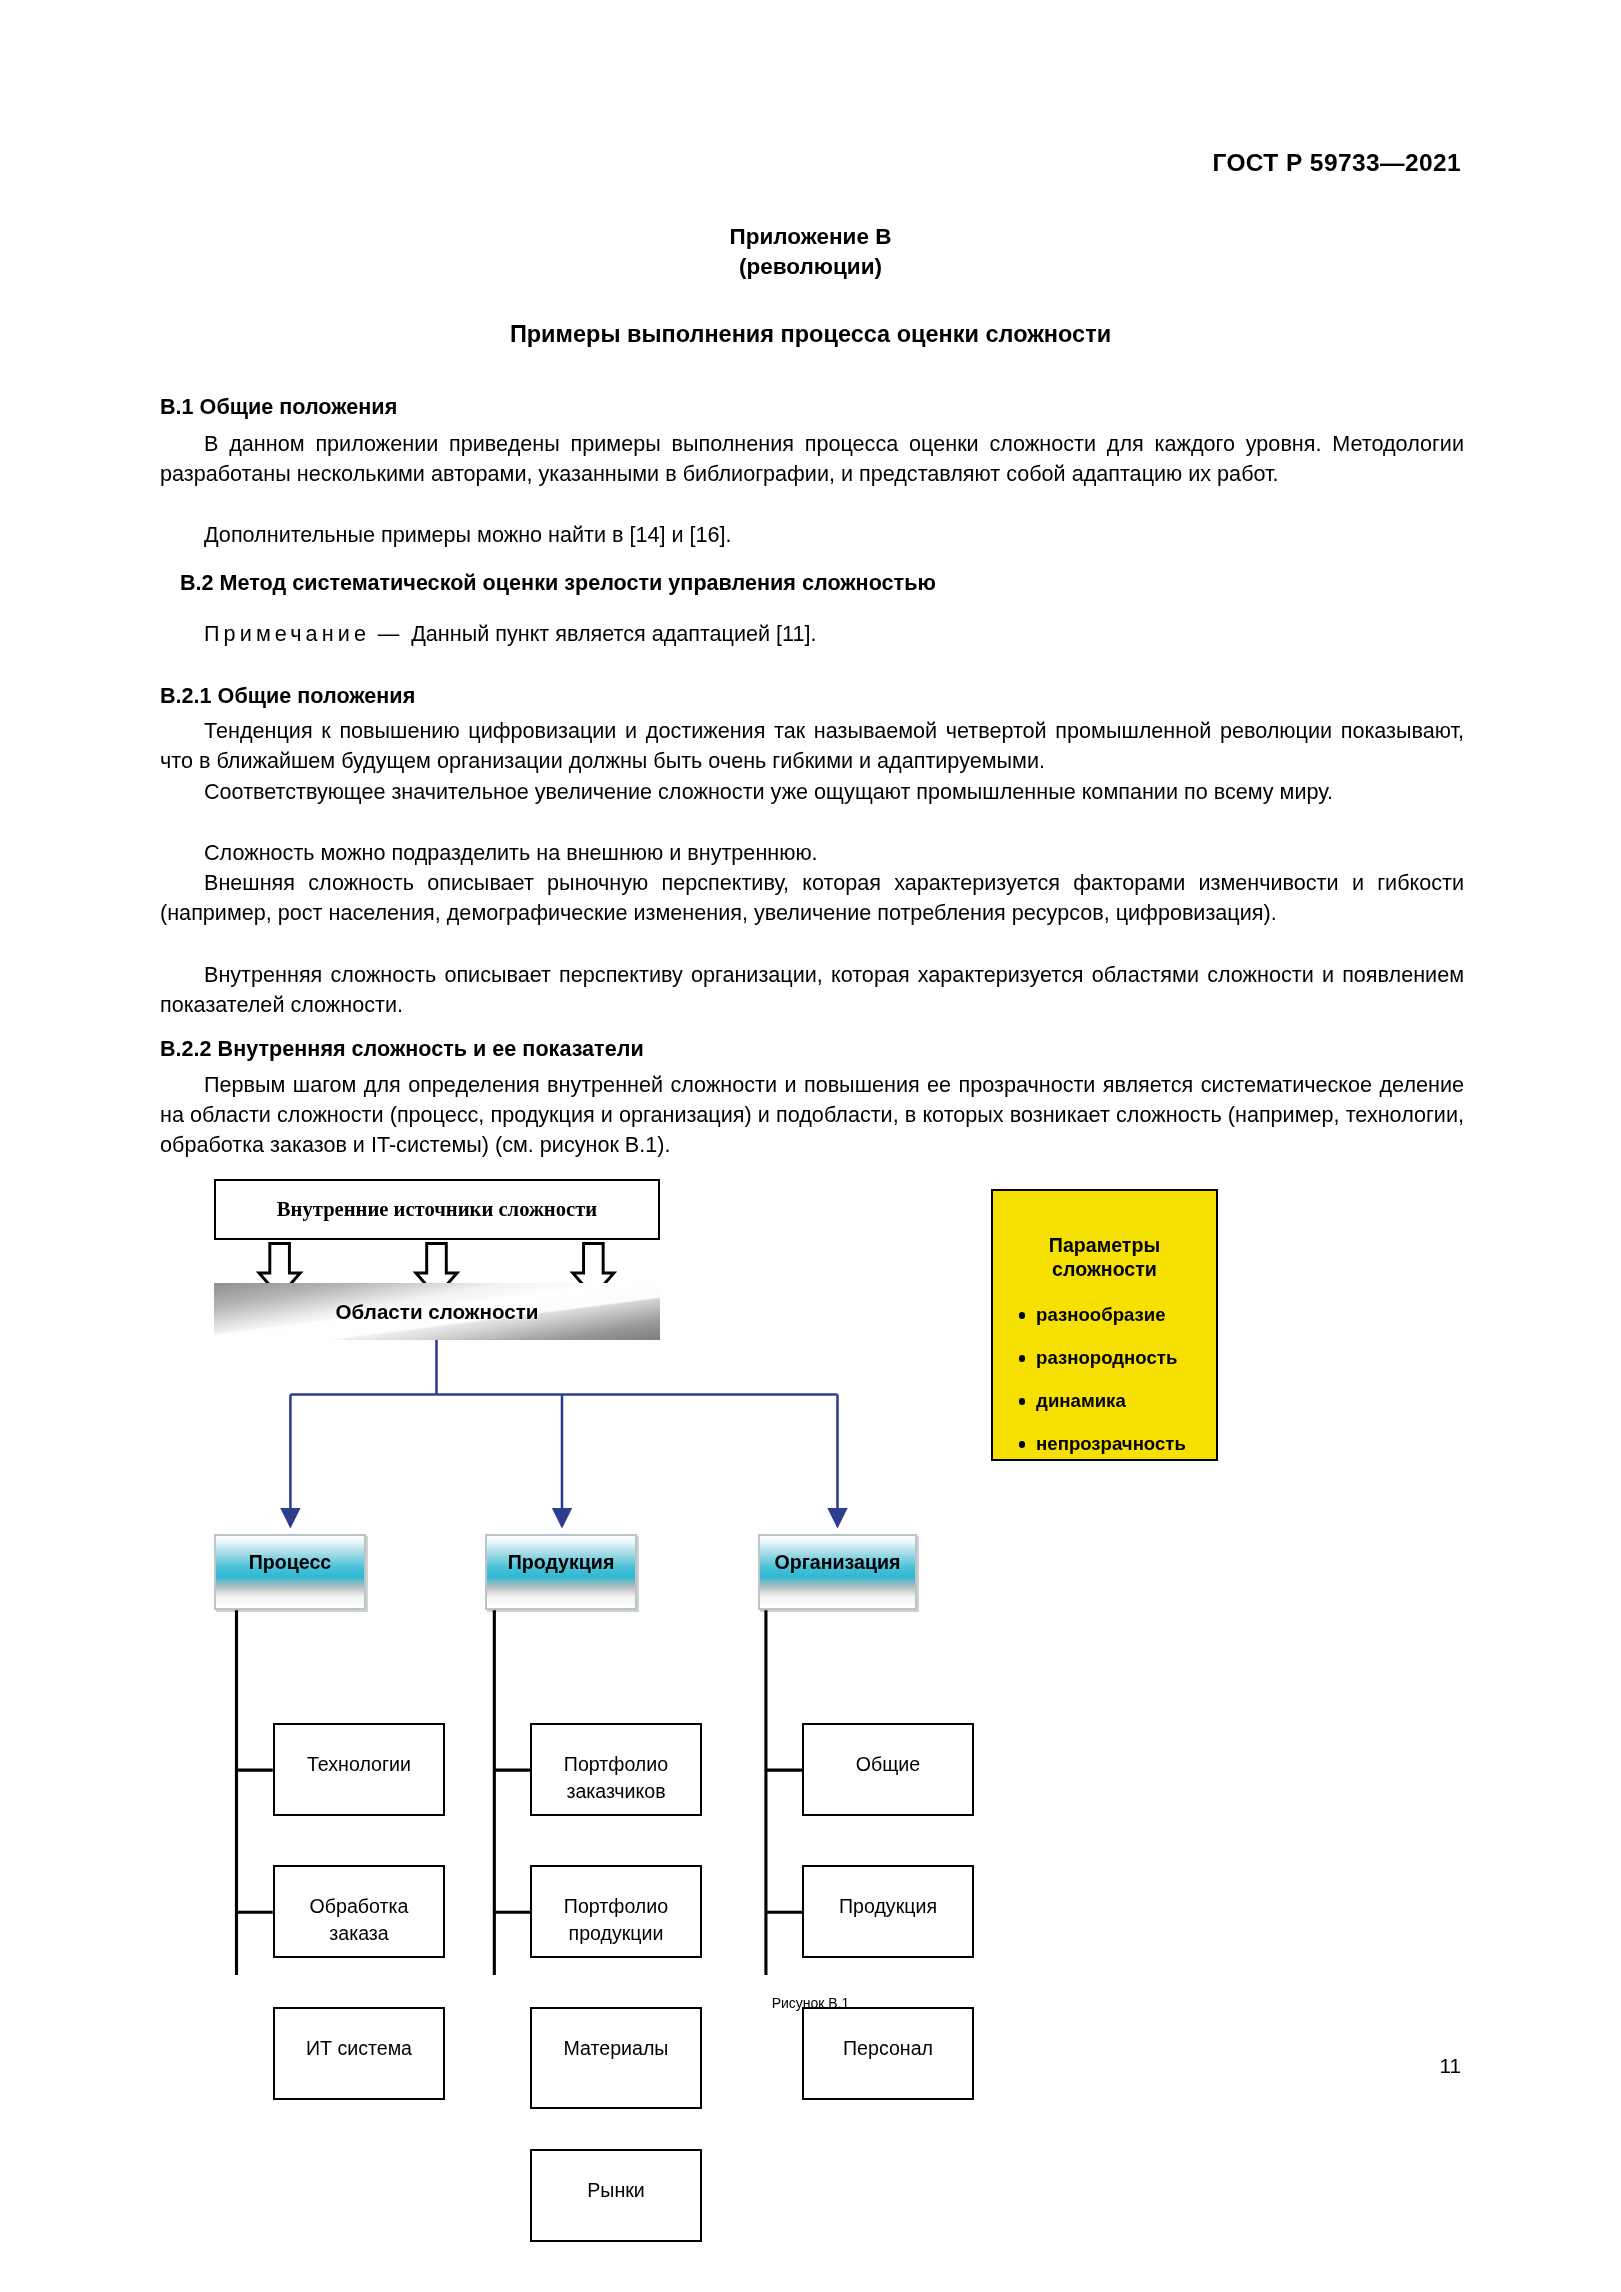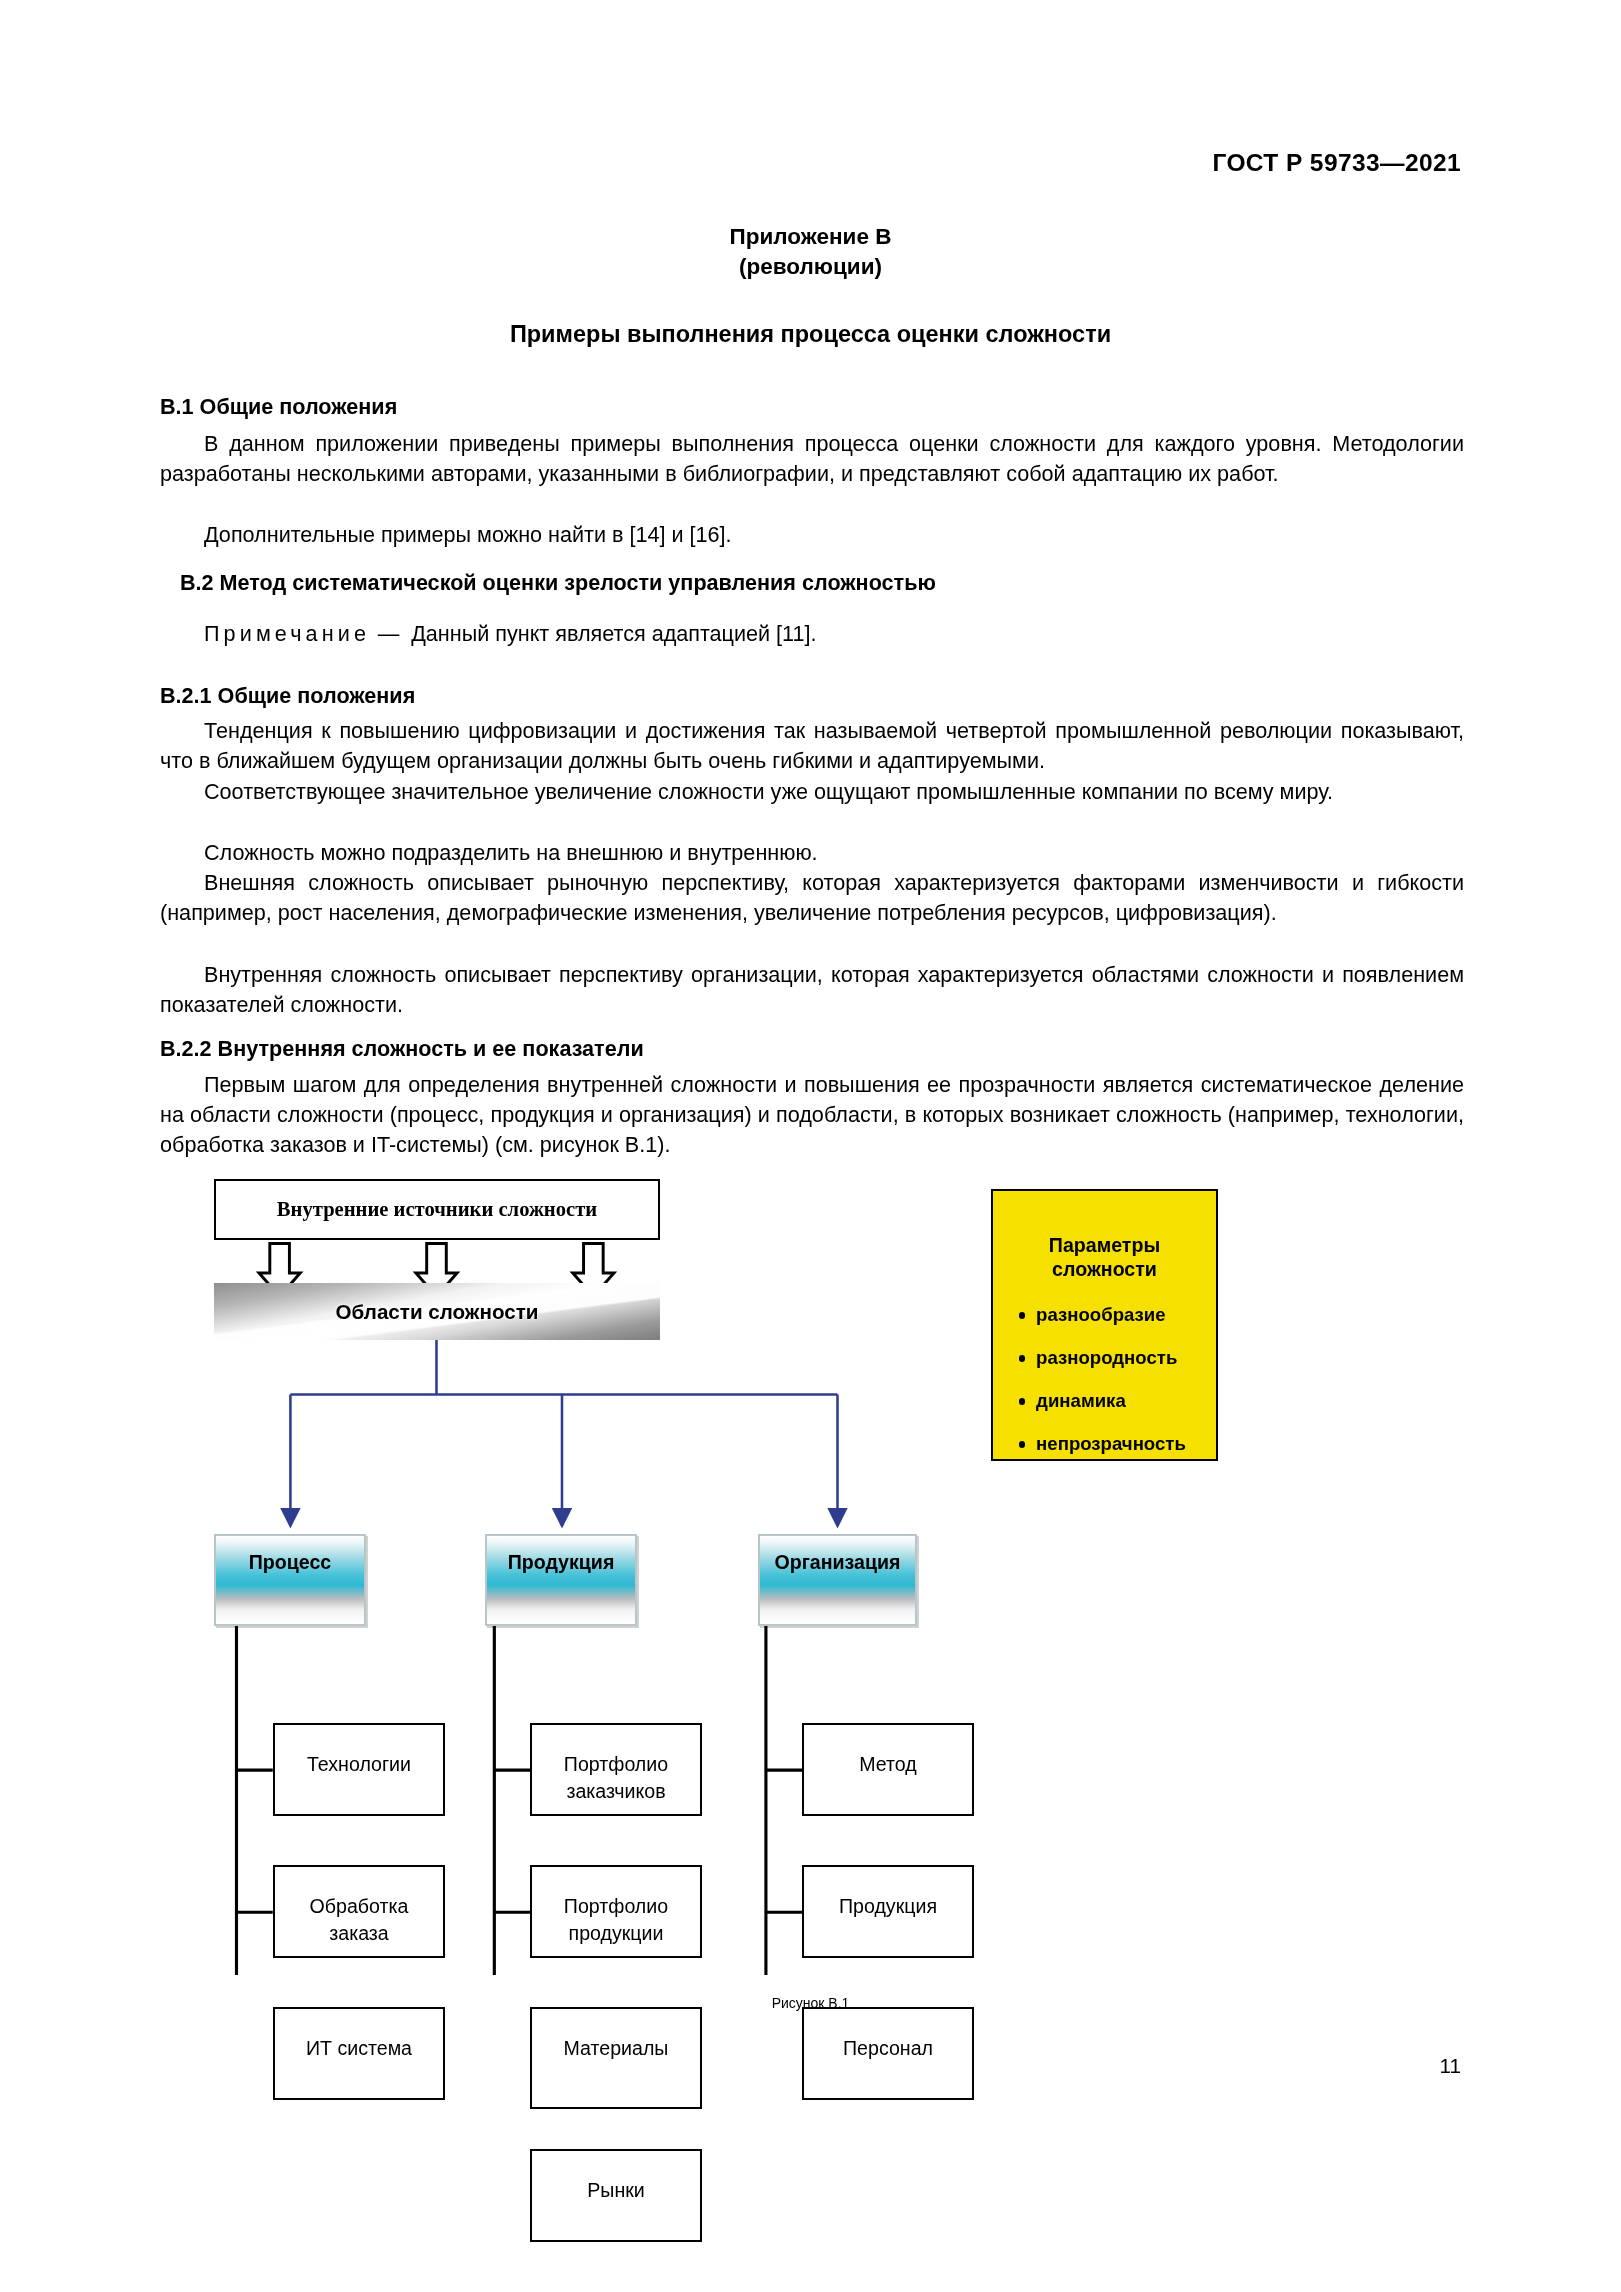--- a/index.html
+++ b/index.html
@@ -178,21 +178,21 @@
     left: 2px; top: 8.8px;
     width: 6.9px; height: 6.9px;
     border-radius: 50%;
     background: #000;
   }
 
   
   .bx-cat {
     position: absolute;
     box-sizing: border-box;
-    width: 152px; height: 92px;
+    width: 152px; height: 76px;
     border: 2px solid #b9c6c9;
     font-size: 19.6px;
     font-weight: bold;
     color: #000;
     display: flex;
     align-items: flex-start;
     justify-content: center;
     padding-top: 14.7px;
     background:
       linear-gradient(to bottom,
@@ -377,21 +377,21 @@
 
     <div class="bx-leaf" id="leaf-tech">Технологии</div>
     <div class="bx-leaf" id="leaf-order">Обработка<br>заказа</div>
     <div class="bx-leaf" id="leaf-it">ИТ система</div>
 
     <div class="bx-leaf" id="leaf-custport">Портфолио<br>заказчиков</div>
     <div class="bx-leaf" id="leaf-prodport">Портфолио<br>продукции</div>
     <div class="bx-leaf" id="leaf-mat">Материалы</div>
     <div class="bx-leaf" id="leaf-markets">Рынки</div>
 
-    <div class="bx-leaf" id="leaf-net">Метод</div>
+    <div class="bx-leaf" id="leaf-net">Общие</div>
     <div class="bx-leaf" id="leaf-prod2">Продукция</div>
     <div class="bx-leaf" id="leaf-staff">Персонал</div>
   </div>
 
   <div class="fig-caption">Рисунок В.1</div>
   <div class="page-num">11</div>
 
 </div>
 
 

